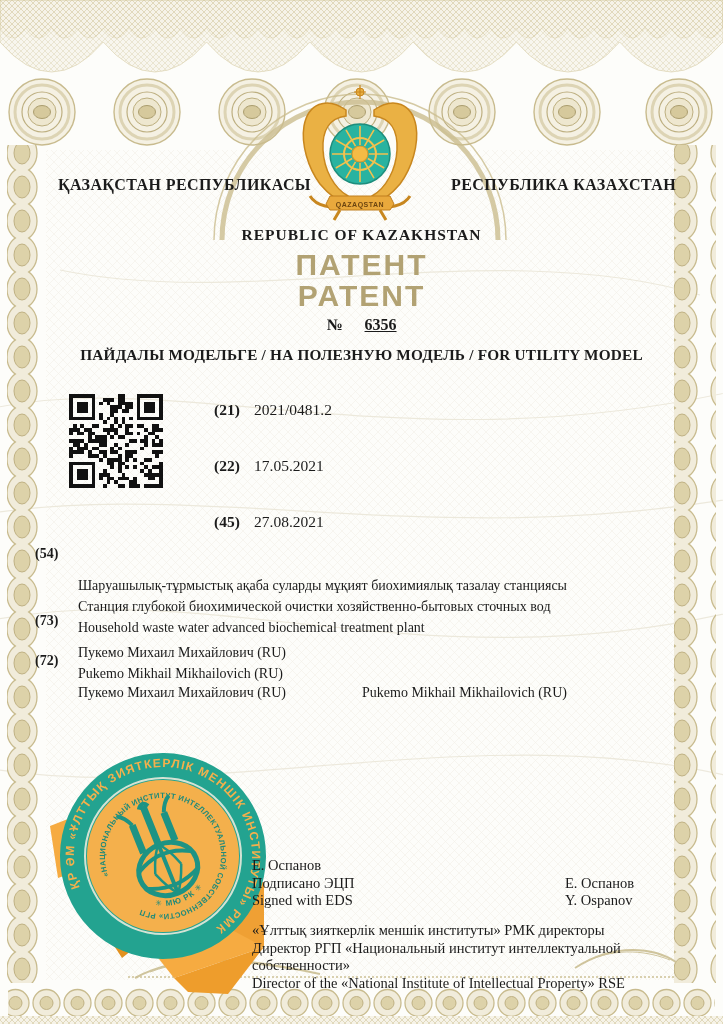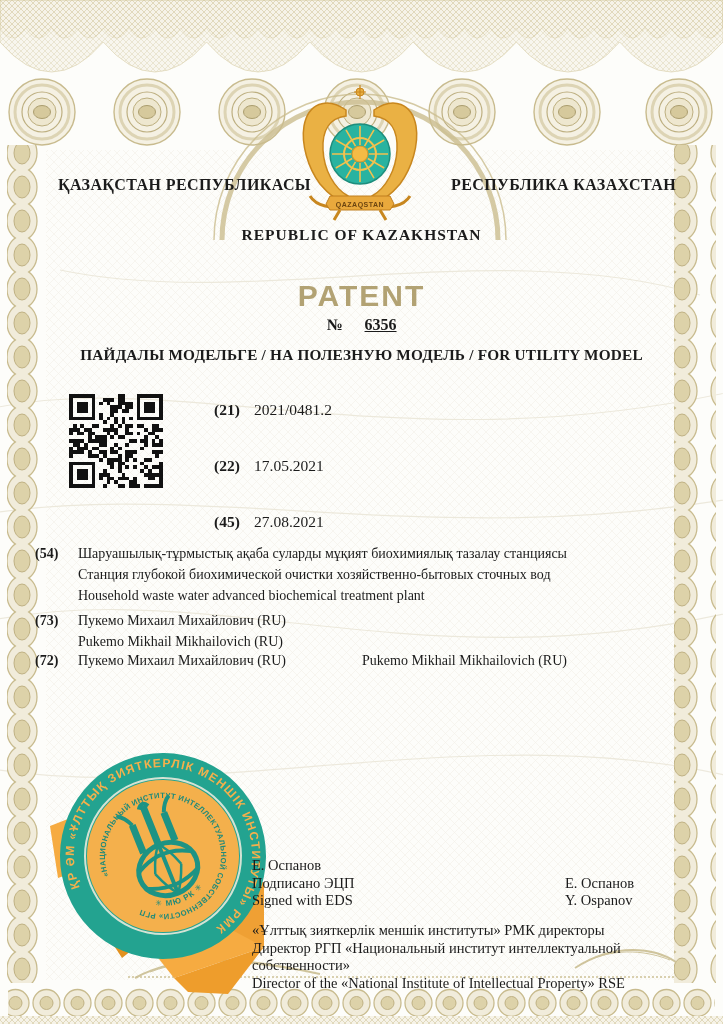--- a/index.html
+++ b/index.html
@@ -30,21 +30,21 @@
 
   .qr{left:69px;top:394px;width:94px;height:94px;}
 
   .fields{left:214px;top:398px;display:flex;flex-direction:column;gap:32px;font-size:15.5px;}
   .frow{display:flex;height:24px;align-items:center;}
   .fcode{font-weight:bold;width:40px;flex:none;}
   .fval{}
 
   .sec{left:35px;width:604px;display:flex;font-size:14px;line-height:21px;}
   .scode{width:43px;flex:none;font-weight:bold;}
-  .sbody{flex:1;}
+  .sbody{flex:1;margin-top:32px;}
   .sec54{top:543px;}
   .sec73{top:610px;}
   .sec72{top:650px;}
   .cols{display:flex;}
   .c1{width:284px;flex:none;}
   .c2{flex:1;}
 
   .seal-svg{left:38px;top:742px;width:300px;height:276px;z-index:1;}
 
   .sig{left:252px;top:857px;width:424px;font-size:14.5px;line-height:17.5px;}
@@ -146,20 +146,21 @@
       <path d="M-30,42 L30,42 L34,50 L30,56 L-30,56 L-34,50 Z" fill="#e9a93c" stroke="#c07f1f" stroke-width="1"></path>
       <path d="M-20,56 L-26,66 M20,56 L26,66" stroke="#c8871f" stroke-width="3"></path>
       <text x="0" y="52.5" text-anchor="middle" font-family="Liberation Sans, DejaVu Sans, sans-serif" font-size="7" font-weight="bold" letter-spacing=".5" fill="#6b4410">QAZAQSTAN</text>
     </g>
   </svg>
 
   <div class="abs z1 hdr hdr-left">ҚАЗАҚСТАН РЕСПУБЛИКАСЫ</div>
   <div class="abs z1 hdr hdr-right">РЕСПУБЛИКА КАЗАХСТАН</div>
   <div class="abs z1 center country-en">REPUBLIC OF KAZAKHSTAN</div>
 
+  <div class="abs z1 center ttl ttl-ru">ПАТЕНТ</div>
   <div class="abs z1 center ttl ttl-en">PATENT</div>
 
   <div class="abs z1 center number">
     <span>№</span>
     <span class="num">6356</span>
   </div>
 
   <div class="abs z1 center subtitle">ПАЙДАЛЫ МОДЕЛЬГЕ / НА ПОЛЕЗНУЮ МОДЕЛЬ / FOR UTILITY MODEL</div>
 
   <svg id="qr" class="abs z1 qr" viewBox="0 0 100 100" shape-rendering="crispEdges">

